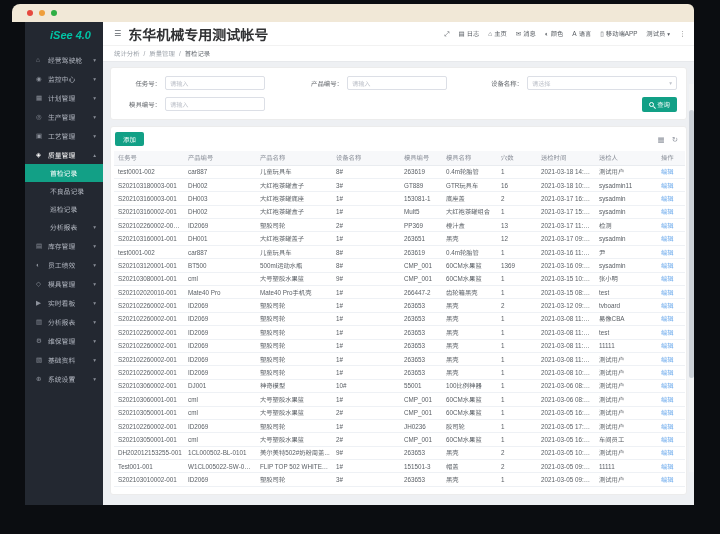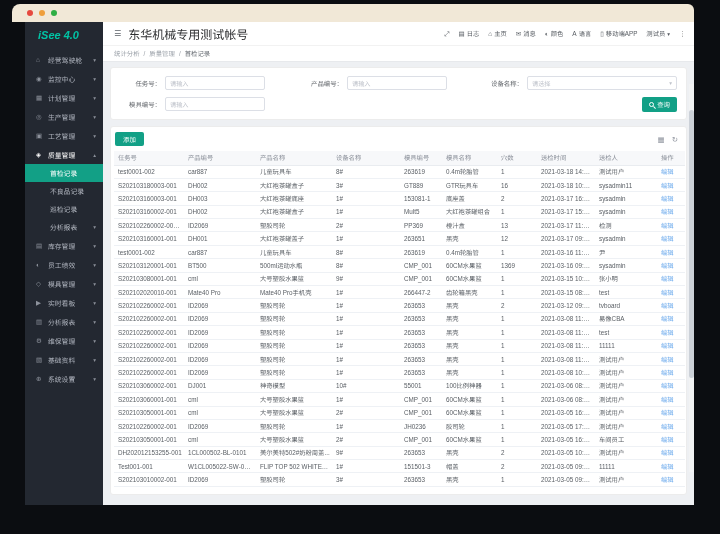--- a/index.html
+++ b/index.html
@@ -6,35 +6,35 @@
     font-family:"Liberation Sans","DejaVu Sans",sans-serif;-webkit-font-smoothing:antialiased;}
   *{box-sizing:border-box;}
   
   .titlebar{position:absolute;left:12px;top:4px;width:682px;height:18px;background:#f1e8d7;
     border-radius:8px 6px 0 0;display:flex;align-items:center;padding-left:15px;gap:6px;}
   .dot{width:6px;height:6px;border-radius:50%;}
   .dot.red{background:#e6493f;}.dot.yellow{background:#ef9f3c;}.dot.green{background:#2fae44;}
   .app{position:absolute;left:25px;top:22px;width:669px;height:483px;display:flex;background:#fff;overflow:hidden;}
   
   .sidebar{width:78px;flex-shrink:0;background:#232831;color:#aeb3bd;overflow:hidden;}
-  .logo{color:#00c3a5;font-style:italic;font-weight:bold;font-size:11px;padding:7px 0 9px 13px;}
+  .logo{color:#00c3a5;font-style:italic;font-weight:bold;font-size:11px;padding:7px 0 9px 13px;text-align:center;}
   .s-item{position:relative;height:19px;display:flex;align-items:center;padding-left:11px;
     font-size:6.8px;cursor:pointer;white-space:nowrap;}
   .s-item .ic{font-size:6.5px;margin-right:4px;width:8px;flex-shrink:0;color:#8d929c;}
   .s-item .chev{position:absolute;right:7px;font-size:5.5px;color:#8a8f99;}
   .s-item.open{color:#fff;} .s-item.open .ic{color:#fff;}
   .sub-item{position:relative;height:18px;display:flex;align-items:center;padding-left:25px;
     font-size:6.8px;color:#b7bcc5;cursor:pointer;white-space:nowrap;}
   .sub-item.active{background:#12a086;color:#fff;}
   .sub-item .chev{position:absolute;right:7px;font-size:5.5px;color:#8a8f99;}
   
   .main{flex:1;display:flex;flex-direction:column;background:#eef0f3;position:relative;min-width:0;}
   .topbar{height:23px;background:#fff;display:flex;align-items:center;padding:0 8px 0 11px;flex-shrink:0;}
   .ham{font-size:8px;color:#5a5f66;margin-right:7px;cursor:pointer;}
-  .title{font-size:12px;color:#303133;font-weight:normal;white-space:nowrap;text-align:right;}
+  .title{font-size:14px;color:#303133;font-weight:bold;white-space:nowrap;text-align:right;}
   .tmenu{margin-left:auto;display:flex;align-items:center;gap:9px;font-size:6.3px;color:#565b61;}
   .menu-item{display:flex;align-items:center;gap:2px;cursor:pointer;white-space:nowrap;}
   .menu-item .mic{font-size:6.5px;}
   .user{display:flex;align-items:center;gap:2px;cursor:pointer;}
   .kebab{color:#777;cursor:pointer;font-size:7px;}
   .breadcrumb{height:17px;background:#fff;border-top:1px solid #f2f2f2;border-bottom:1px solid #e7e9ec;
     display:flex;align-items:center;padding-left:11px;font-size:6.4px;color:#9aa0a8;gap:4px;flex-shrink:0;}
   .breadcrumb .last{color:#676c73;}
   
   .content{flex:1;padding:5px 7px 5px 7px;overflow:hidden;position:relative;}

